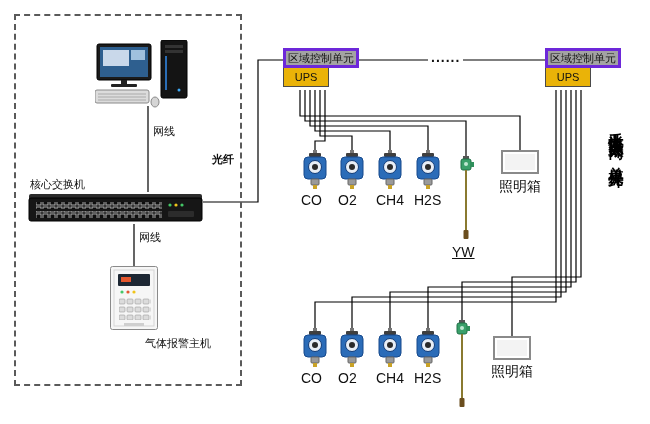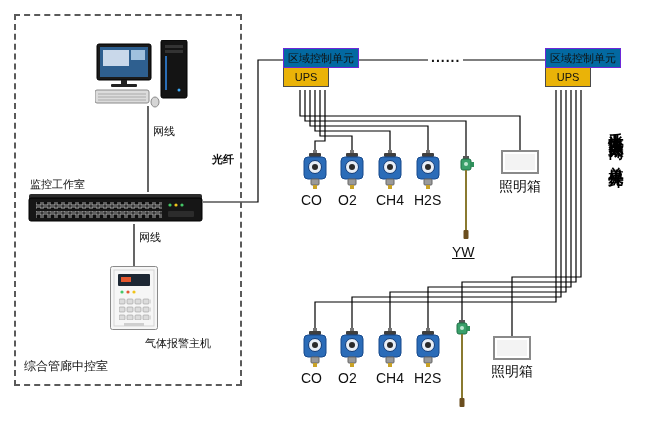--- a/index.html
+++ b/index.html
@@ -7,21 +7,21 @@
     position:relative;width:650px;height:424px;background:#ffffff;
     font-family:"Liberation Sans","DejaVu Sans",sans-serif;overflow:hidden;color:#111;
   }
   .wires{position:absolute;left:0;top:0;z-index:0;}
   .dashed-box{position:absolute;left:14px;top:14px;width:228px;height:372px;border:2px dashed #5a5a5a;z-index:1;box-sizing:border-box;background:transparent;}
   .dev{position:absolute;z-index:2;line-height:0;}
   .lbl{position:absolute;z-index:3;font-size:11px;white-space:nowrap;color:#101010;}
   .lbl.center{text-align:center;}
   .slabel{position:absolute;z-index:3;font-size:14px;text-align:left;color:#101010;}
   .unit{position:absolute;z-index:3;}
-  .unit .main{width:76px;height:20px;border:1px solid #6d28d9;background:#0369a1;font-size:11px;display:flex;align-items:center;justify-content:center;box-sizing:border-box;}
+  .unit .main{width:76px;height:20px;border:3px solid #6d28d9;background:#a3a3a3;font-size:11px;display:flex;align-items:center;justify-content:center;box-sizing:border-box;}
   .unit .ups{width:46px;height:19px;border:1px solid #4a4a4a;border-top:none;background:#eab308;font-size:11px;display:flex;align-items:center;justify-content:center;box-sizing:border-box;}
   .dots{position:absolute;z-index:3;font-size:14px;font-weight:bold;letter-spacing:1px;background:#fff;padding:0 3px;line-height:14px;}
   .vtext{position:absolute;z-index:3;writing-mode:vertical-rl;text-orientation:upright;font-size:15px;font-weight:600;letter-spacing:2px;color:#000;}
   .lightbox{position:absolute;z-index:2;width:38px;height:24px;background:#f3f3f3;border:2px solid #8a8a8a;box-sizing:border-box;box-shadow:inset 0 0 0 2px #ffffff;}
 </style>
 </head>
 <body>
 
 <div id="canvas">
 
@@ -64,21 +64,20 @@
              M325 90 V141 H315 V150
              M556 90 V302 H315 V328
              M561 90 V297 H352 V328
              M566 90 V292 H390 V328
              M571 90 V287 H428 V328
              M576 90 V282 H462 V320
              M581 90 V277 H512 V336" fill="none" stroke="#000" stroke-width="1.2"></path>
   </svg>
 
   <div class="dashed-box"></div>
-  <div class="lbl" style="left:24px;top:358px;font-size:12px;">综合管廊中控室</div>
 
   <div class="dev" style="left:95px;top:40px;">
     <svg width="110" height="68" viewBox="0 0 110 68">
       <rect x="66" y="0" width="26" height="58" rx="2" fill="#141414" stroke="#000"></rect>
       <rect x="70" y="5" width="18" height="3" fill="#333"></rect>
       <rect x="70" y="10" width="18" height="3" fill="#333"></rect>
       <rect x="70" y="16" width="2" height="34" fill="#2a6db5"></rect>
       <circle cx="84" cy="50" r="1.5" fill="#3fa9f5"></circle>
       <rect x="2" y="4" width="54" height="36" rx="2" fill="#1b1b1b" stroke="#000"></rect>
       <rect x="5" y="7" width="48" height="30" fill="#2e5f8f"></rect>
@@ -86,21 +85,21 @@
       <rect x="36" y="10" width="14" height="10" fill="#9fc0de"></rect>
       <rect x="26" y="40" width="6" height="4" fill="#222"></rect>
       <rect x="16" y="44" width="26" height="3" rx="1" fill="#222"></rect>
       <rect x="0" y="50" width="54" height="13" rx="2" fill="#dcdcdc" stroke="#8a8a8a"></rect>
       <path d="M3 54 H51 M3 57 H51 M3 60 H51" stroke="#aaa" stroke-width="1"></path>
       <ellipse cx="60" cy="62" rx="4" ry="5" fill="#d5d5d5" stroke="#888"></ellipse>
     </svg>
   </div>
   <div class="lbl" style="left:153px;top:124px;">网线</div>
 
-  <div class="lbl" style="left:30px;top:177px;">监控工作室</div>
+  <div class="lbl" style="left:30px;top:177px;">核心交换机</div>
   <div class="dev" style="left:28px;top:192px;">
     <svg width="175" height="32" viewBox="0 0 175 32">
       <rect x="1" y="2" width="173" height="8" rx="2" fill="#2c2c2c"></rect>
       <rect x="1" y="6" width="173" height="23" rx="2" fill="#161616" stroke="#000"></rect>
       <rect x="8" y="10" width="126" height="7" fill="url(#ports)"></rect>
       <rect x="8" y="19" width="126" height="7" fill="url(#ports)"></rect>
       <circle cx="142" cy="13" r="1.6" fill="#44c767"></circle>
       <circle cx="148" cy="13" r="1.6" fill="#f0c419"></circle>
       <circle cx="154" cy="13" r="1.6" fill="#44c767"></circle>
       <rect x="140" y="19" width="26" height="6" rx="1" fill="#2c2c2c"></rect>

